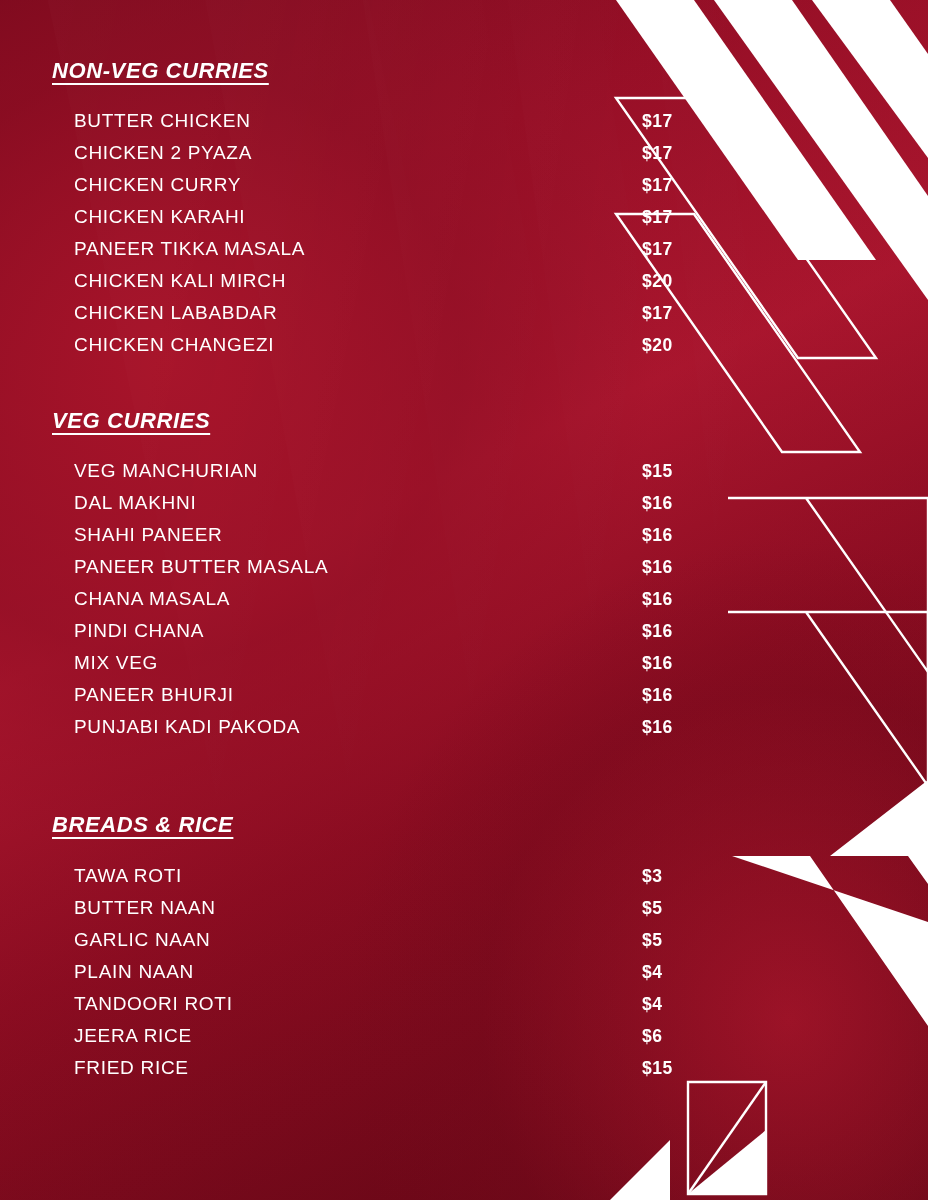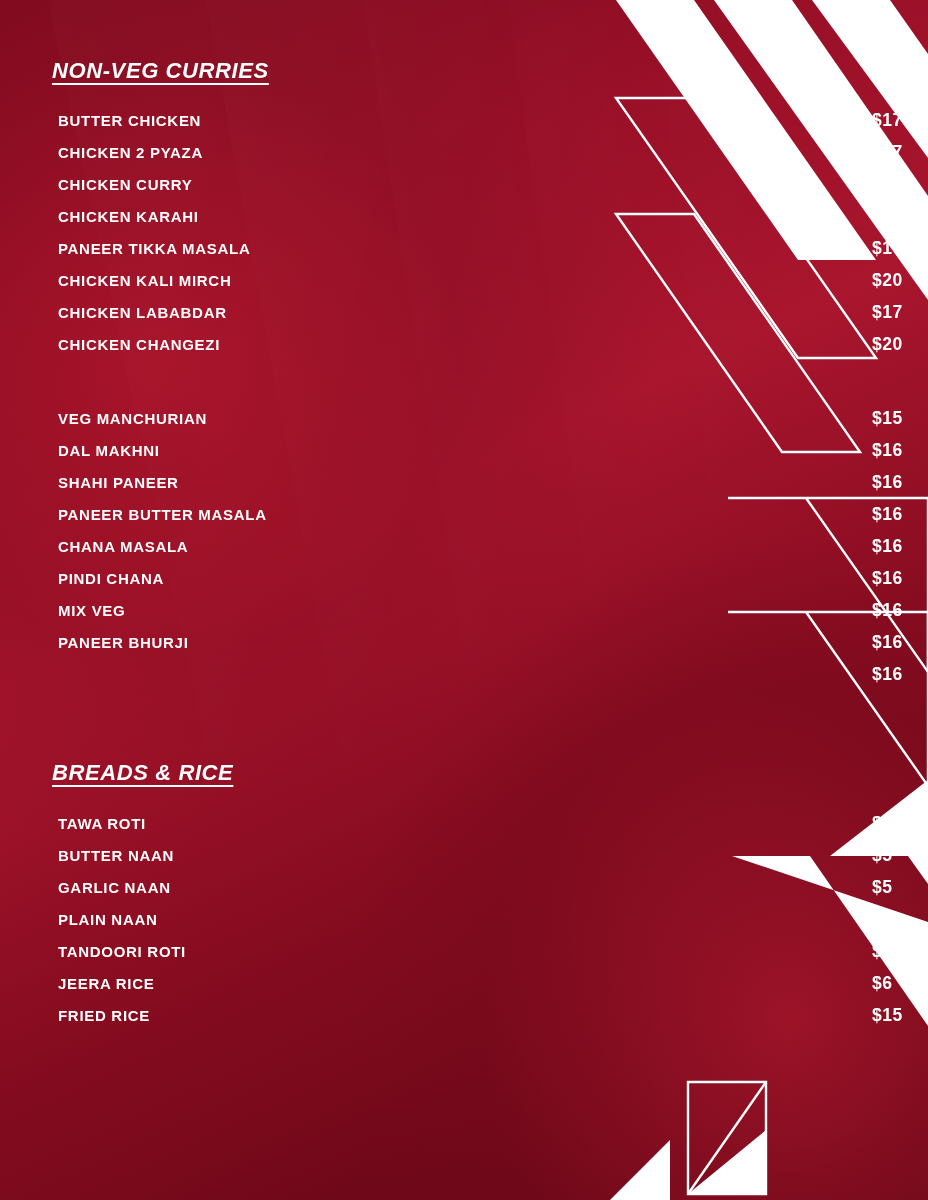--- a/index.html
+++ b/index.html
@@ -59,20 +59,21 @@
   }
   .stripes svg { display: block; }
 
   .content {
     position: relative;
     z-index: 5;
     padding: 58px 0 0 0;
   }
   .section {
     padding-left: 46px;
+    padding-right: 230px;
   }
   .section-title {
     color: #ffffff;
     font-size: 22px;
     font-weight: bold;
     font-style: italic;
     letter-spacing: 0.6px;
     text-decoration: underline;
     text-underline-offset: 5px;
     text-decoration-thickness: 2px;
@@ -86,24 +87,25 @@
     margin: 0;
     padding: 0 0 0 12px;
   }
   .item {
     display: flex;
     align-items: baseline;
     height: 32px;
   }
   .item-name {
     color: #ffffff;
-    font-size: 15px;
-    font-weight: bold;
+    font-size: 19px;
+    font-weight: normal;
     letter-spacing: 0.7px;
     white-space: nowrap;
+    margin-left: 16px;
   }
   .item-dots {
     flex: 1 1 auto;
     min-width: 12px;
   }
   .item-price {
     color: #ffffff;
     font-size: 17.5px;
     font-weight: bold;
     letter-spacing: 0.5px;
@@ -195,20 +197,21 @@
         </li>
         <li class="item">
           <span class="item-name">CHICKEN CHANGEZI</span>
           <span class="item-dots"></span>
           <span class="item-price">$20</span>
         </li>
       </ul>
     </section>
 
     <section class="section section--veg">
+      <h2 class="section-title">VEG CURRIES</h2>
       <ul class="items">
         <li class="item">
           <span class="item-name">VEG MANCHURIAN</span>
           <span class="item-dots"></span>
           <span class="item-price">$15</span>
         </li>
         <li class="item">
           <span class="item-name">DAL MAKHNI</span>
           <span class="item-dots"></span>
           <span class="item-price">$16</span>
@@ -237,20 +240,21 @@
           <span class="item-name">MIX VEG</span>
           <span class="item-dots"></span>
           <span class="item-price">$16</span>
         </li>
         <li class="item">
           <span class="item-name">PANEER BHURJI</span>
           <span class="item-dots"></span>
           <span class="item-price">$16</span>
         </li>
         <li class="item">
+          <span class="item-name">PUNJABI KADI PAKODA</span>
           <span class="item-dots"></span>
           <span class="item-price">$16</span>
         </li>
       </ul>
     </section>
 
     <section class="section section--breads">
       <h2 class="section-title">BREADS &amp; RICE</h2>
       <ul class="items">
         <li class="item">

